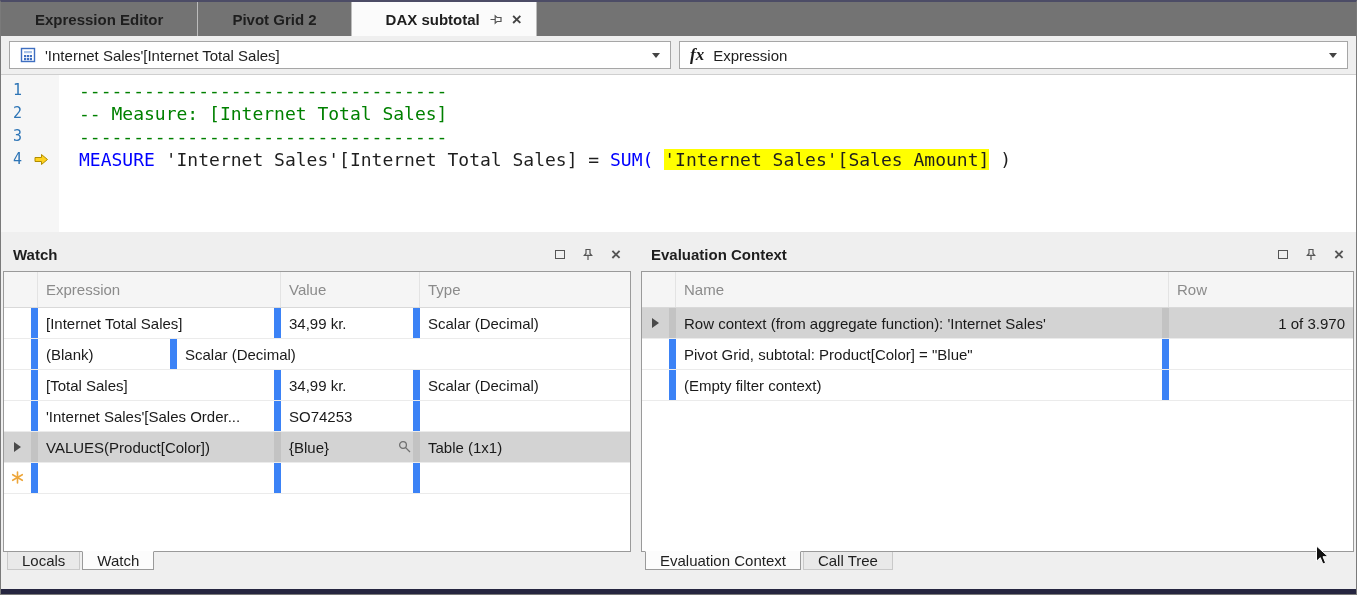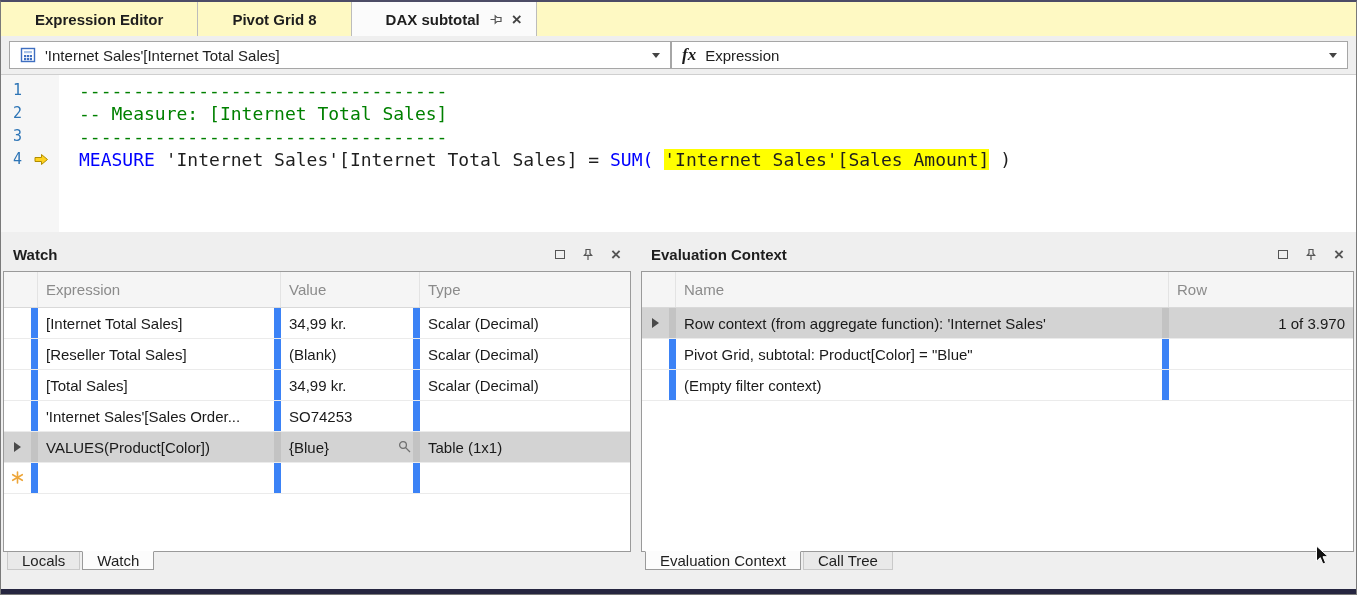--- a/index.html
+++ b/index.html
@@ -2,28 +2,28 @@
 <html><head>
 <meta charset="utf-8">
 <style>
   * { box-sizing: border-box; margin: 0; padding: 0; }
   html, body { width: 1357px; height: 595px; }
   body { font-family: "Liberation Sans", sans-serif; background: #efefef; position: relative; overflow: hidden; }
 
   .window { position: absolute; inset: 0; border: 1px solid #7a7a7a; border-top: 2px solid #4c4c66; display: flex; flex-direction: column; background: #efefef; }
 
   
-  .tab-bar { display: flex; height: 34px; background: #fef9c3; flex: 0 0 auto; }
+  .tab-bar { display: flex; height: 34px; background: #737373; flex: 0 0 auto; }
   .tab { display: flex; align-items: center; gap: 10px; padding: 0 34px; font-weight: bold; font-size: 15px; color: #1e1e1e; border-right: 1px solid #bcbcbc; cursor: default; white-space: nowrap; }
   .tab.active { background: #fbfbfb; padding-right: 14px; }
   .tab-close { font-size: 17px; color: #444; line-height: 1; }
   .tab-pin svg { transform: rotate(90deg); display: block; }
 
   
-  .combo-row { display: flex; gap: 0; padding: 5px 8px; flex: 0 0 auto; background: #efefef; }
+  .combo-row { display: flex; gap: 8px; padding: 5px 8px; flex: 0 0 auto; background: #efefef; }
   .combo { display: flex; align-items: center; gap: 9px; background: #fff; border: 1px solid #a6a6a6; height: 28px; padding: 0 10px; font-size: 15px; color: #1e1e1e; }
   .combo.measure { width: 662px; }
   .combo.expr { flex: 1; }
   .chevron { margin-left: auto; width: 0; height: 0; border-left: 4.5px solid transparent; border-right: 4.5px solid transparent; border-top: 5px solid #444; }
   .fx-icon { font-family: "Liberation Serif", serif; font-style: italic; font-weight: bold; font-size: 17px; color: #1a1a1a; }
   .calc-icon svg { display: block; }
 
   
   .editor { background: linear-gradient(to right, #f6f6f6 0, #f6f6f6 58px, #fff 58px); height: 158px; border-top: 1px solid #cfcfcf; padding-top: 4px; overflow: hidden; flex: 0 0 auto; }
   .code-line { display: flex; height: 23px; font-family: "DejaVu Sans Mono", monospace; font-size: 18px; line-height: 23px; }
@@ -76,21 +76,21 @@
 </head>
 <body>
 
 <div class="window">
 
   <div class="tab-bar">
       <div class="tab">
         <span>Expression Editor</span>
       </div>
       <div class="tab">
-        <span>Pivot Grid 8</span>
+        <span>Pivot Grid 2</span>
       </div>
       <div class="tab active">
         <span>DAX subtotal</span>
         <span class="tab-pin">
           <svg width="12" height="13" viewBox="0 0 12 13">
             <path d="M4 1.5 h4 v4 l1.6 1.8 H2.4 L4 5.5 z" fill="none" stroke="#555" stroke-width="1.2"></path>
             <line x1="6" y1="7.5" x2="6" y2="12" stroke="#555" stroke-width="1.2"></line>
           </svg>
         </span>
         <span class="tab-close">×</span>
@@ -180,21 +180,20 @@
             <div class="grid-row">
               <div class="g-cell c-marker"></div>
               <div class="g-cell c-exp">[Internet Total Sales]</div>
               <div class="g-cell c-val">
                 <span>34,99 kr.</span>
               </div>
               <div class="g-cell c-typ">Scalar (Decimal)</div>
             </div>
             <div class="grid-row">
               <div class="g-cell c-marker"></div>
-              <div class="g-cell c-exp">[Reseller Total Sales]</div>
               <div class="g-cell c-val">
                 <span>(Blank)</span>
               </div>
               <div class="g-cell c-typ">Scalar (Decimal)</div>
             </div>
             <div class="grid-row">
               <div class="g-cell c-marker"></div>
               <div class="g-cell c-exp">[Total Sales]</div>
               <div class="g-cell c-val">
                 <span>34,99 kr.</span>

